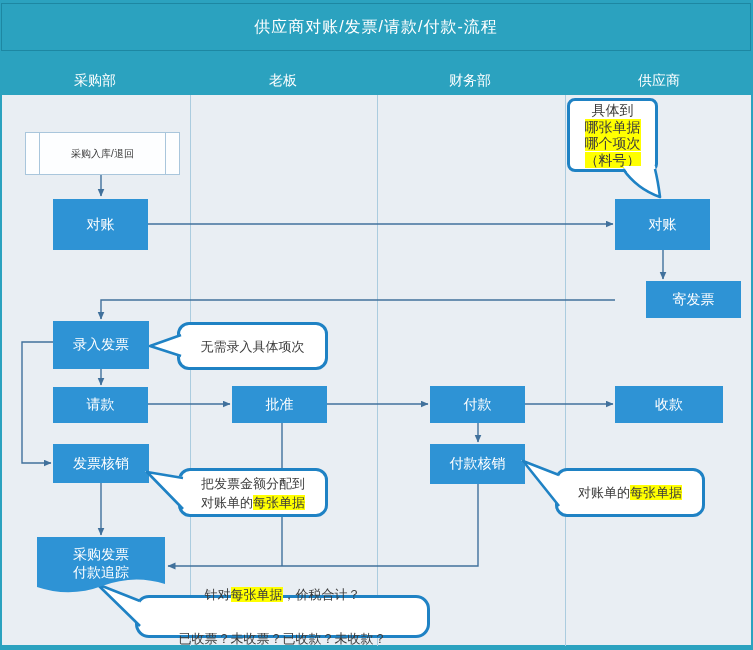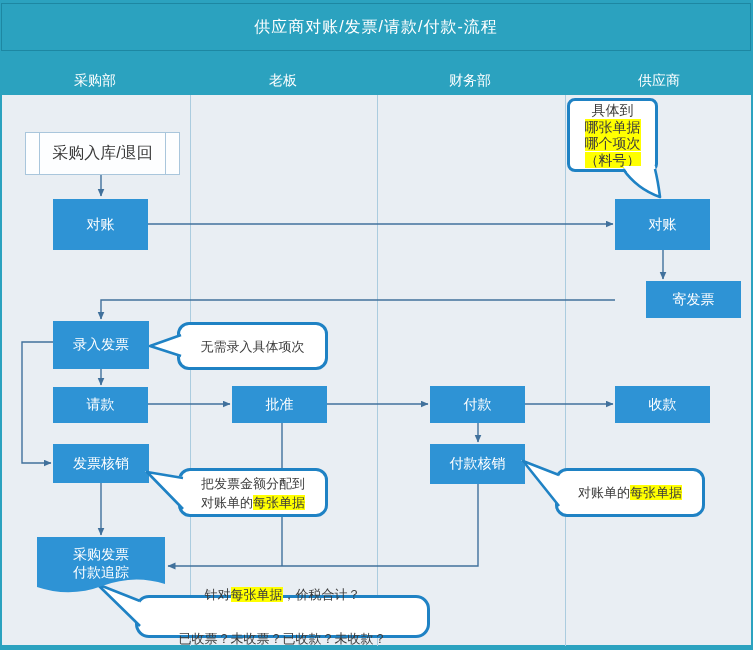--- a/index.html
+++ b/index.html
@@ -27,21 +27,21 @@
   
   .layer-svg{left:0;top:0;z-index:2;pointer-events:none;}
   .conn{stroke:var(--c-connector);stroke-width:1.4;fill:none;}
   
   .node{
     background:var(--c-node-blue);color:#fff;font-size:14px;z-index:3;
     display:flex;align-items:center;justify-content:center;text-align:center;
   }
   .proc{
     background:#fdfeff;border:1px solid var(--c-shape-border);z-index:3;
-    color:var(--c-shape-text);font-size:16px;
+    color:var(--c-shape-text);font-size:10px;
     display:flex;align-items:center;justify-content:center;
   }
   .proc .bar{position:absolute;top:0;bottom:0;width:1px;background:var(--c-shape-border);}
   .proc .bar.l{left:13px;} .proc .bar.r{right:13px;}
   
   .callout{
     background:#fff;border:3px solid var(--c-callout-border);border-radius:12px;
     z-index:4;box-sizing:border-box;color:var(--c-callout-text);font-size:13px;
     display:flex;flex-direction:column;align-items:center;justify-content:center;
     text-align:center;line-height:19px;
@@ -119,21 +119,21 @@
   </div>
   <div class="abs node" style="left:53px;top:387px;width:95px;height:36px;">
     <span>请款</span>
   </div>
   <div class="abs node" style="left:232px;top:386px;width:95px;height:37px;">
     <span>批准</span>
   </div>
   <div class="abs node" style="left:430px;top:386px;width:95px;height:37px;">
     <span>付款</span>
   </div>
-  <div class="abs node" style="left:615px;top:386px;width:95px;height:37px;text-align:center;">
+  <div class="abs node" style="left:615px;top:386px;width:108px;height:37px;text-align:center;">
     <span>收款</span>
   </div>
   <div class="abs node" style="left:430px;top:444px;width:95px;height:40px;">
     <span>付款核销</span>
   </div>
   <div class="abs node" style="left:53px;top:444px;width:96px;height:39px;">
     <span>发票核销</span>
   </div>
 
   <div class="abs callout small" style="left:567px;top:98px;width:91px;height:74px;">

